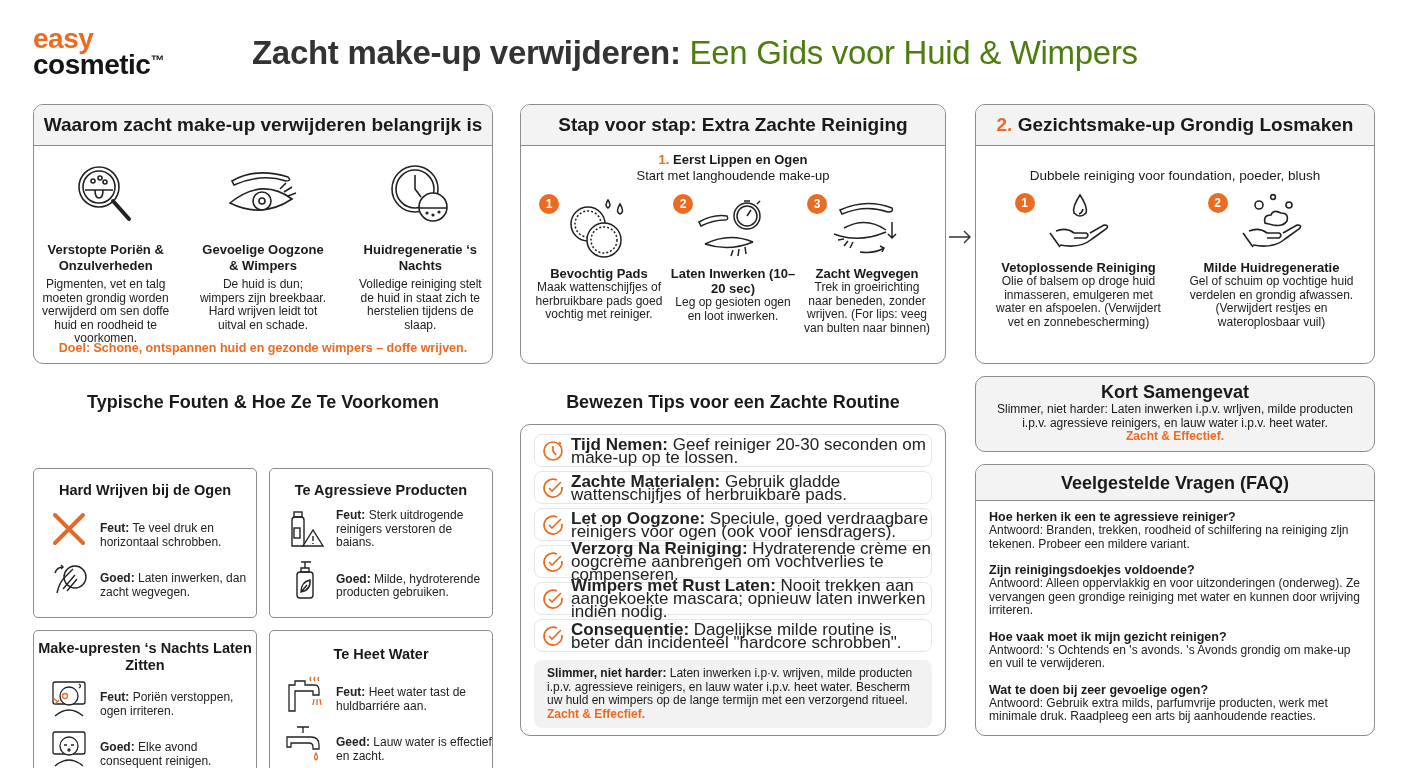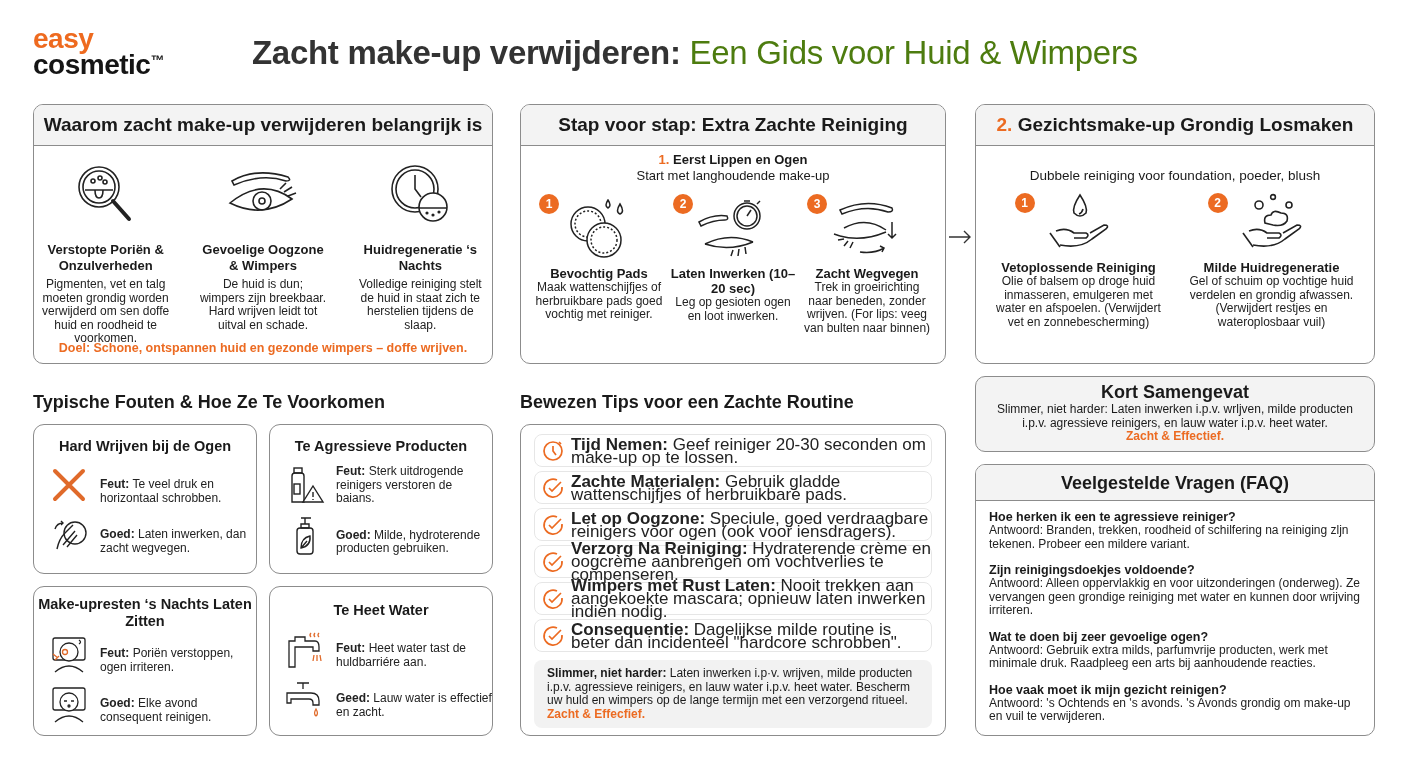--- a/index.html
+++ b/index.html
@@ -48,23 +48,23 @@
   #c3 .card-head { height: 41px; line-height: 40px; }
   .sub2 { text-align: center; font-size: 13.5px; margin-top: 22px; }
   .steps2 { display: flex; justify-content: space-around; padding: 0 6px; margin-top: 6px; }
   .step2 { width: 180px; text-align: center; position: relative; }
   .step2 .ico { height: 66px; display: flex; justify-content: center; align-items: center; }
   .step2 .num { left: 26px; top: 4px; }
   .step2 .t { font-weight: 700; font-size: 13px; line-height: 15px; margin-top: 5px; }
   .step2 .d { font-size: 12px; line-height: 13.5px; color: #222; }
 
   
-  .sec-title { position: absolute; font-weight: 700; font-size: 18px; text-align: left; color: #1a1a1a; }
-
-  .mini { position: absolute; border: 1.5px solid #8c8c8c; border-radius: 11px; background: #fff; }
+  .sec-title { position: absolute; font-weight: 700; font-size: 18px; text-align: center; color: #1a1a1a; }
+
+  .mini { position: absolute; border: 1.5px solid #8c8c8c; border-radius: 5px; background: #fff; margin-top: 44px; }
   .mini .mt { text-align: center; font-weight: 700; font-size: 14.5px; line-height: 17px; margin-top: 13px; }
   .mrow { display: flex; align-items: flex-end; padding-left: 14px; margin-top: 10px; }
   .mrow .ico { width: 42px; height: 40px; display: flex; align-items: center; justify-content: center; flex: none; }
   .mrow .tx { font-size: 12px; line-height: 13.5px; margin-left: 10px; color: #222; }
 
   
   #tips { left: 520px; top: 424px; width: 426px; height: 312px; }
   .tip { margin: 0 13px; height: 33px; border: 1px solid #e6e6e6; border-radius: 8px; display: flex; align-items: center; margin-top: 4px; }
   .tip:first-child { margin-top: 9px; }
   .tip .ico { width: 36px; display: flex; justify-content: center; flex: none; }
@@ -423,20 +423,20 @@
   <div class="card-head">Veelgestelde Vragen (FAQ)</div>
   <div class="qa">
     <div class="q">Hoe herken ik een te agressieve reiniger?</div>
     <div class="a">Antwoord: Branden, trekken, roodheid of schilfering na reiniging zljn tekenen. Probeer een mildere variant.</div>
   </div>
   <div class="qa">
     <div class="q">Zijn reinigingsdoekjes voldoende?</div>
     <div class="a">Antwoord: Alleen oppervlakkig en voor uitzonderingen (onderweg). Ze vervangen geen grondige reiniging met water en kunnen door wrijving irriteren.</div>
   </div>
   <div class="qa">
+    <div class="q">Hoe vaak moet ik mijn gezicht reinigen?</div>
+    <div class="a">Antwoord: 's Ochtends en 's avonds. 's Avonds grondig om make-up en vuil te verwijderen.</div>
+  </div>
+  <div class="qa">
     <div class="q">Wat te doen bij zeer gevoelige ogen?</div>
     <div class="a">Antwoord: Gebruik extra milds, parfumvrije producten, werk met minimale druk. Raadpleeg een arts bij aanhoudende reacties.</div>
   </div>
-  <div class="qa">
-    <div class="q">Hoe vaak moet ik mijn gezicht reinigen?</div>
-    <div class="a">Antwoord: 's Ochtends en 's avonds. 's Avonds grondig om make-up en vuil te verwijderen.</div>
-  </div>
 </section>
 
 </body></html>

